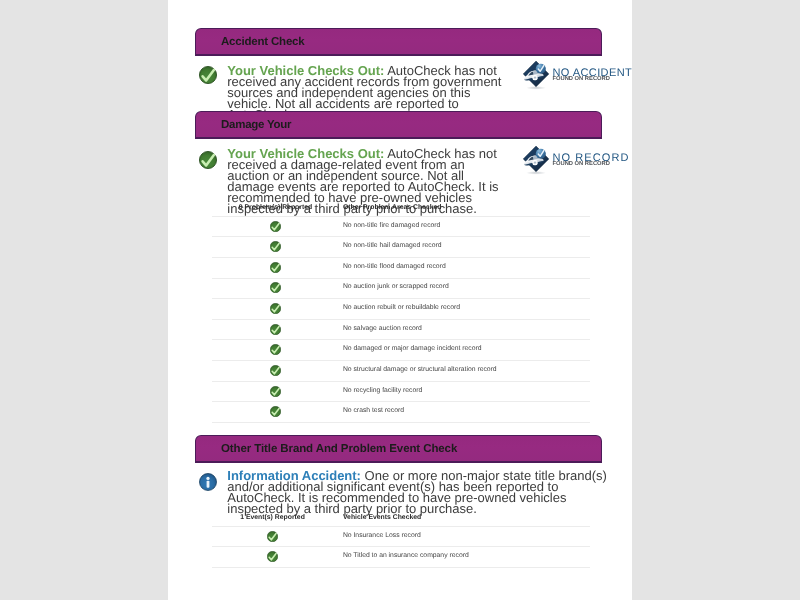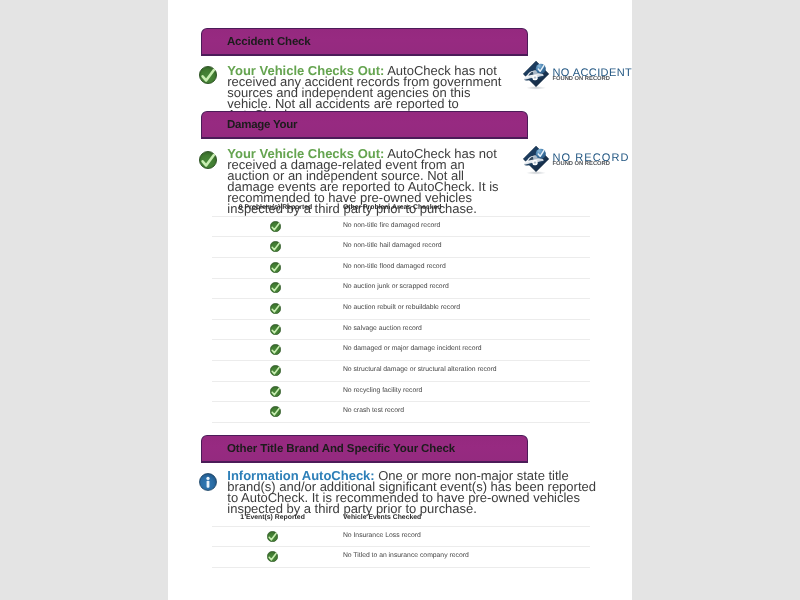--- a/index.html
+++ b/index.html
@@ -3,23 +3,23 @@
 <meta charset="utf-8">
 <title>AutoCheck Vehicle History Report</title>
 <style>
   html,body{margin:0;padding:0;}
   body{width:800px;height:600px;background:#e4e4e4;overflow:hidden;
        font-family:"Liberation Sans",sans-serif;
        -webkit-font-smoothing:antialiased;text-rendering:geometricPrecision;}
   .page{position:absolute;left:168px;top:0;width:464px;height:600px;background:#ffffff;}
 
   
-  .sec-header{position:absolute;left:27px;width:327px;height:28px;border-radius:6px 6px 0 0;
+  .sec-header{position:absolute;left:27px;width:407px;height:28px;border-radius:6px 6px 0 0;
     background:linear-gradient(180deg,#95297f 0%,#972a81 45%,#942a7f 100%);
-    border:1px solid #4b1c58;border-bottom-width:2px;box-sizing:border-box;margin-left:6px;}
+    border:1px solid #4b1c58;border-bottom-width:2px;box-sizing:border-box;}
   .sec-header .title{position:absolute;left:25px;top:7px;font-size:11.5px;font-weight:bold;
     color:#1c1c1c;white-space:nowrap;}
 
   
   .sumtext{position:absolute;left:59.3px;font-size:13px;line-height:11px;
     color:#3c3c3c;letter-spacing:-0.01px;}
   .sumtext b{font-weight:bold;}
   .lead-green{color:#65a450;}
   .lead-blue{color:#2d7fb8;}
 
@@ -315,37 +315,37 @@
             <circle cx="16" cy="16" r="15.2" fill="url(#i14)" stroke="#2b5122" stroke-width="1.6"></circle>
             <path d="M6.4 18.4 L12.6 25.6 L26.4 7.0" fill="none" stroke="#c9eeb2" stroke-width="4.6" stroke-linecap="round" stroke-linejoin="round"></path>
           </svg></div>
         <span class="cell" style="left:174.9px;top:407.18499999999995px;">No crash test record</span>
         <div class="rowline" style="top:421.99999999999994px;"></div>
       </div>
   </div>
 
   <div class="section">
     <div class="sec-header" style="top:435.4px;">
-      <span class="title fitw" style="letter-spacing: -0.099px;">Other Title Brand And Specific Your Check</span>
+      <span class="title fitw" style="letter-spacing: -0.099px;">Other Title Brand And Problem Event Check</span>
     </div>
     <div class="ico status-ico" style="top:472.5px;"><svg width="18" height="18" viewBox="0 0 32 32">
           <defs>
             <radialGradient id="i4" cx="42%" cy="62%" r="76%">
               <stop offset="0%" stop-color="#2f78b4"></stop>
               <stop offset="52%" stop-color="#2a6ca4"></stop>
               <stop offset="86%" stop-color="#1f5586"></stop>
               <stop offset="100%" stop-color="#194b76"></stop>
             </radialGradient>
           </defs>
           <circle cx="16" cy="16" r="15.1" fill="url(#i4)" stroke="#173f60" stroke-width="1.4"></circle>
           <circle cx="16" cy="9.6" r="2.9" fill="#e9f3fb"></circle>
           <rect x="13.5" y="13.6" width="5" height="12.4" rx="1.6" fill="#e9f3fb"></rect>
         </svg></div>
     <div class="sumtext" style="top:470.3px;width:380px;">
-      <b class="lead-blue">Information AutoCheck:</b><span> One or more non-major state title brand(s) and/or additional significant event(s) has been reported to AutoCheck. It is recommended to have pre-owned vehicles inspected by a third party prior to purchase.</span>
+      <b class="lead-blue">Information Accident:</b><span> One or more non-major state title brand(s) and/or additional significant event(s) has been reported to AutoCheck. It is recommended to have pre-owned vehicles inspected by a third party prior to purchase.</span>
     </div>
     <div class="tbl">
         <span class="thdr c1" style="left:104.5px;top:513.5px;">1 Event(s) Reported</span>
         <span class="thdr" style="left:174.9px;top:513.5px;">Vehicle Events Checked</span>
         <div class="rowline" style="top:525.7px;"></div>
         <div class="ico" style="left:99px;top:530.5150000000001px;"><svg width="11" height="11" viewBox="0 0 32 32">
             <defs>
               <radialGradient id="i15" cx="46%" cy="64%" r="74%">
                 <stop offset="0%" stop-color="#4a8a3c"></stop>
                 <stop offset="55%" stop-color="#417c31"></stop>

